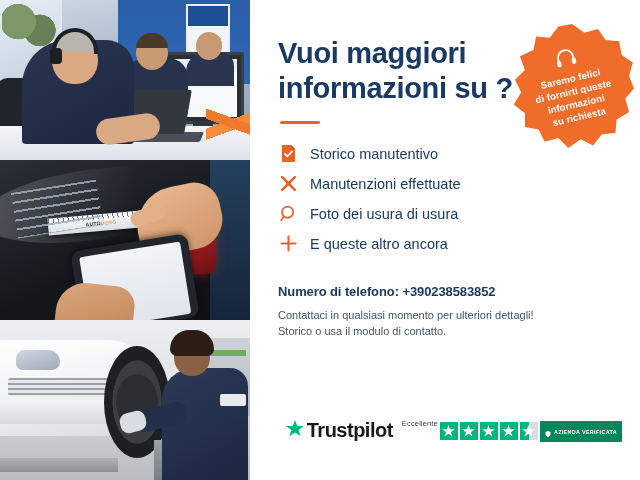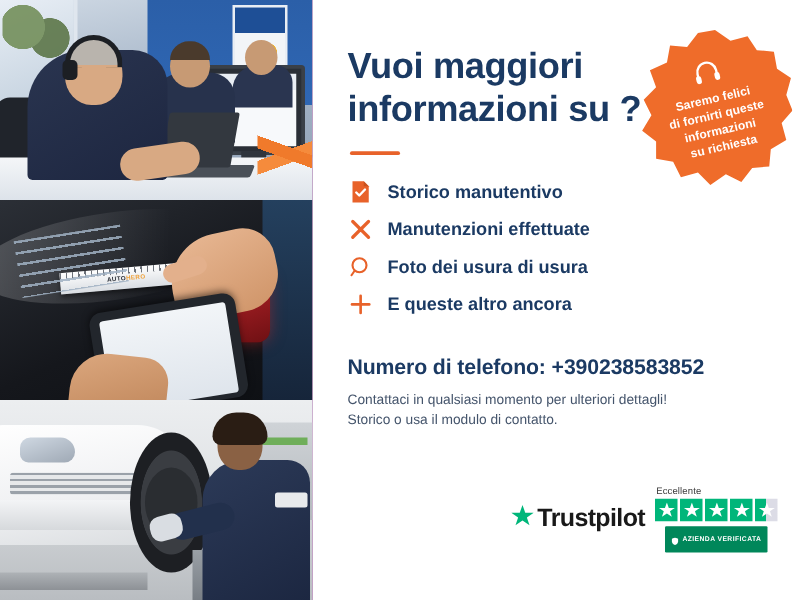--- a/index.html
+++ b/index.html
@@ -295,38 +295,37 @@
     width: 40px; height: 3px;
     background: #e8622a;
     margin: 14px 0 16px 2px;
     border-radius: 2px;
   }
   .feature-list { list-style: none; }
   .feature-item {
     display: flex; align-items: center;
     height: 28px;
     margin-bottom: 2px;
-    font-weight: bold;
   }
   .feature-icon {
     width: 20px; height: 20px;
     margin-right: 12px;
     display: flex; align-items: center; justify-content: center;
     flex: 0 0 20px;
   }
   .feature-icon svg { display: block; }
   .feature-label {
     color: #1b3a63;
     font-size: 14.5px;
     line-height: 1;
   }
   .phone-line {
     margin-top: 26px;
     color: #1b3a63;
-    font-size: 17px;
+    font-size: 13px;
     font-weight: bold;
     letter-spacing: -.1px;
   }
   .desc {
     margin-top: 8px;
     color: #44546b;
     font-size: 11px;
     line-height: 1.48;
   }
 
@@ -368,21 +367,21 @@
   
   .trustpilot {
     position: absolute;
     right: 18px; bottom: 38px;
     display: flex; align-items: center; gap: 8px;
   }
   .tp-brand { display: flex; align-items: center; gap: 3px; }
   .tp-word {
     color: #191919; font-size: 20px; font-weight: bold; letter-spacing: -.5px;
   }
-  .tp-rating { display: flex; flex-direction: column; align-items: center; gap: 2px; }
+  .tp-rating { display: flex; flex-direction: row; align-items: center; gap: 2px; }
   .tp-eccellente {
     color: #3b3b3b; font-size: 7.6px; letter-spacing: .1px; align-self: flex-start;
     margin-left: 1px;
   }
   .tp-stars { display: flex; gap: 2px; }
   .tp-star {
     width: 18px; height: 18px;
     display: flex; align-items: center; justify-content: center;
     background: #00b67a;
   }

